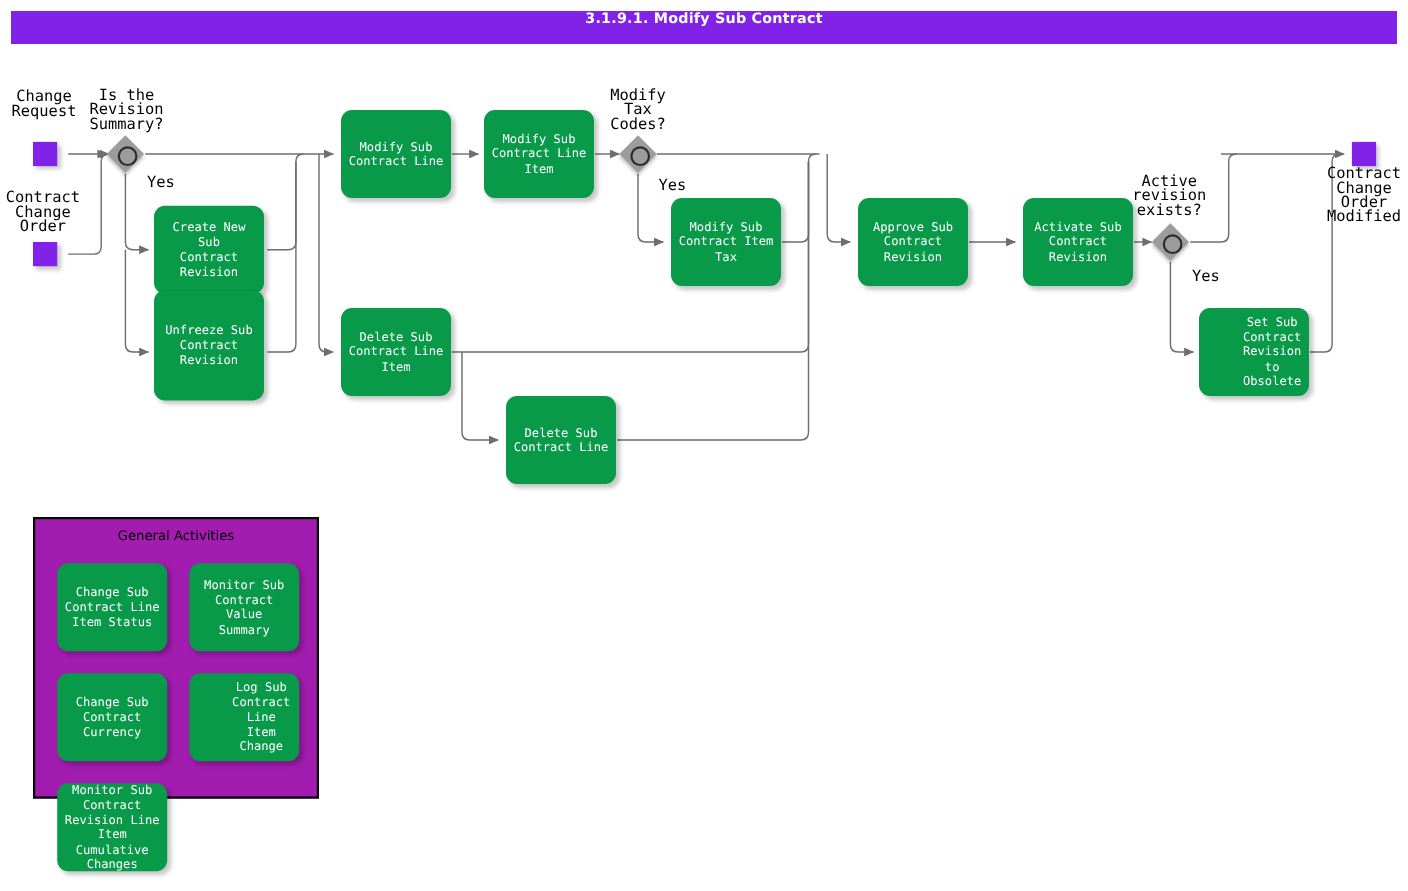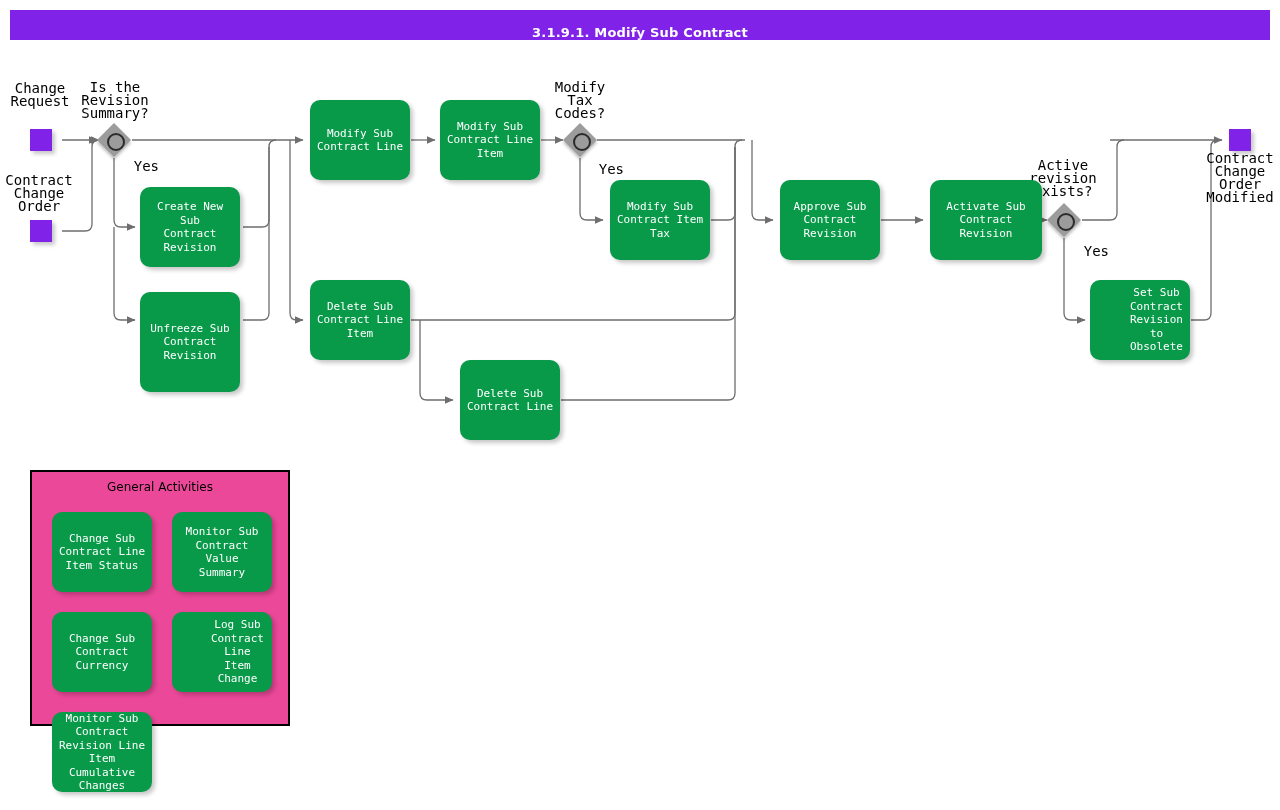--- a/index.html
+++ b/index.html
@@ -1,20 +1,20 @@
 <!DOCTYPE html>
 <html><head>
 <meta charset="utf-8">
 <style>
   html,body{margin:0;padding:0;background:#ffffff;}
   body{width:1280px;height:810px;position:relative;overflow:hidden;
        font-family:"DejaVu Sans Mono","Liberation Mono",monospace;}
 
   #titlebar{position:absolute;left:10px;top:10px;width:1260px;height:30px;
-     background:#8022e8;color:#ffffff;display:flex;align-items:flex-end;
+     background:#8022e8;color:#ffffff;display:flex;align-items:flex-start;
      justify-content:center;font-family:"DejaVu Sans","Liberation Sans",sans-serif;
      font-size:13px;font-weight:bold;letter-spacing:.2px;}
 
   #canvas{position:absolute;left:0;top:0;width:1280px;height:810px;}
   svg.edges{position:absolute;left:0;top:0;width:1280px;height:810px;
             pointer-events:none;}
 
   .task{position:absolute;background:#089949;border-radius:10px;color:#ffffff;
         display:flex;align-items:center;justify-content:center;text-align:center;
         font-size:11px;line-height:13.5px;padding:3px 6px;box-sizing:border-box;
@@ -28,21 +28,21 @@
        background:#9c9c9c;transform:rotate(45deg);
        box-shadow:2px 2px 3px rgba(0,0,0,.25);}
   .gw .ring{position:absolute;left:10px;top:10px;width:14px;height:14px;
        border:2.5px solid #2b2b2b;border-radius:50%;background:#9c9c9c;}
 
   .lbl{position:absolute;font-size:14px;line-height:13px;color:#000;
        text-align:center;white-space:pre-line;}
   .lbl.left{text-align:right;}
 
   #legend{position:absolute;left:30px;top:470px;width:260px;height:256px;
-     border:2px solid #000;background:#ec4899;box-sizing:border-box;}
+     border:2px solid #000;background:#a21caf;box-sizing:border-box;}
   #legend .cap{position:absolute;left:0;top:8px;width:100%;text-align:center;
      font-family:"DejaVu Sans","Liberation Sans",sans-serif;font-size:12px;color:#000;}
   #legend .task{position:absolute;}
 </style>
 </head>
 <body>
 
 <div id="titlebar">
   <span>3.1.9.1. Modify Sub Contract</span>
 </div>
@@ -141,21 +141,21 @@
   </div>
   <div class="lbl" style="left:1023px;top:159px;width:80px;">Active
 revision
 exists?</div>
   <div class="lbl left" style="left:1069px;top:245px;width:40px;">Yes</div>
 
   <div class="task" style="left:140px;top:187px;width:100px;height:80px;">Create New Sub
 Contract
 Revision</div>
 
-  <div class="task" style="left:140px;top:292px;width:100px;height:100px;">Unfreeze Sub
+  <div class="task" style="left:140px;top:264px;width:100px;height:100px;">Unfreeze Sub
 Contract
 Revision</div>
 
   <div class="task" style="left:310px;top:100px;width:100px;height:80px;">Modify Sub
 Contract Line</div>
 
   <div class="task" style="left:440px;top:100px;width:100px;height:80px;">Modify Sub
 Contract Line
 Item</div>
 
@@ -167,21 +167,21 @@
 Contract Line</div>
 
   <div class="task" style="left:610px;top:180px;width:100px;height:80px;">Modify Sub
 Contract Item
 Tax</div>
 
   <div class="task" style="left:780px;top:180px;width:100px;height:80px;">Approve Sub
 Contract
 Revision</div>
 
-  <div class="task" style="left:930px;top:180px;width:112px;height:80px;">Activate Sub
+  <div class="task" style="left:930px;top:180px;width:100px;height:80px;">Activate Sub
 Contract
 Revision</div>
 
   <div class="task" style="left:1090px;top:280px;width:100px;height:80px;padding-left:39px;">Set Sub
 Contract
 Revision to
 Obsolete</div>
 
   <div id="legend">
     <div class="cap">General Activities</div>

